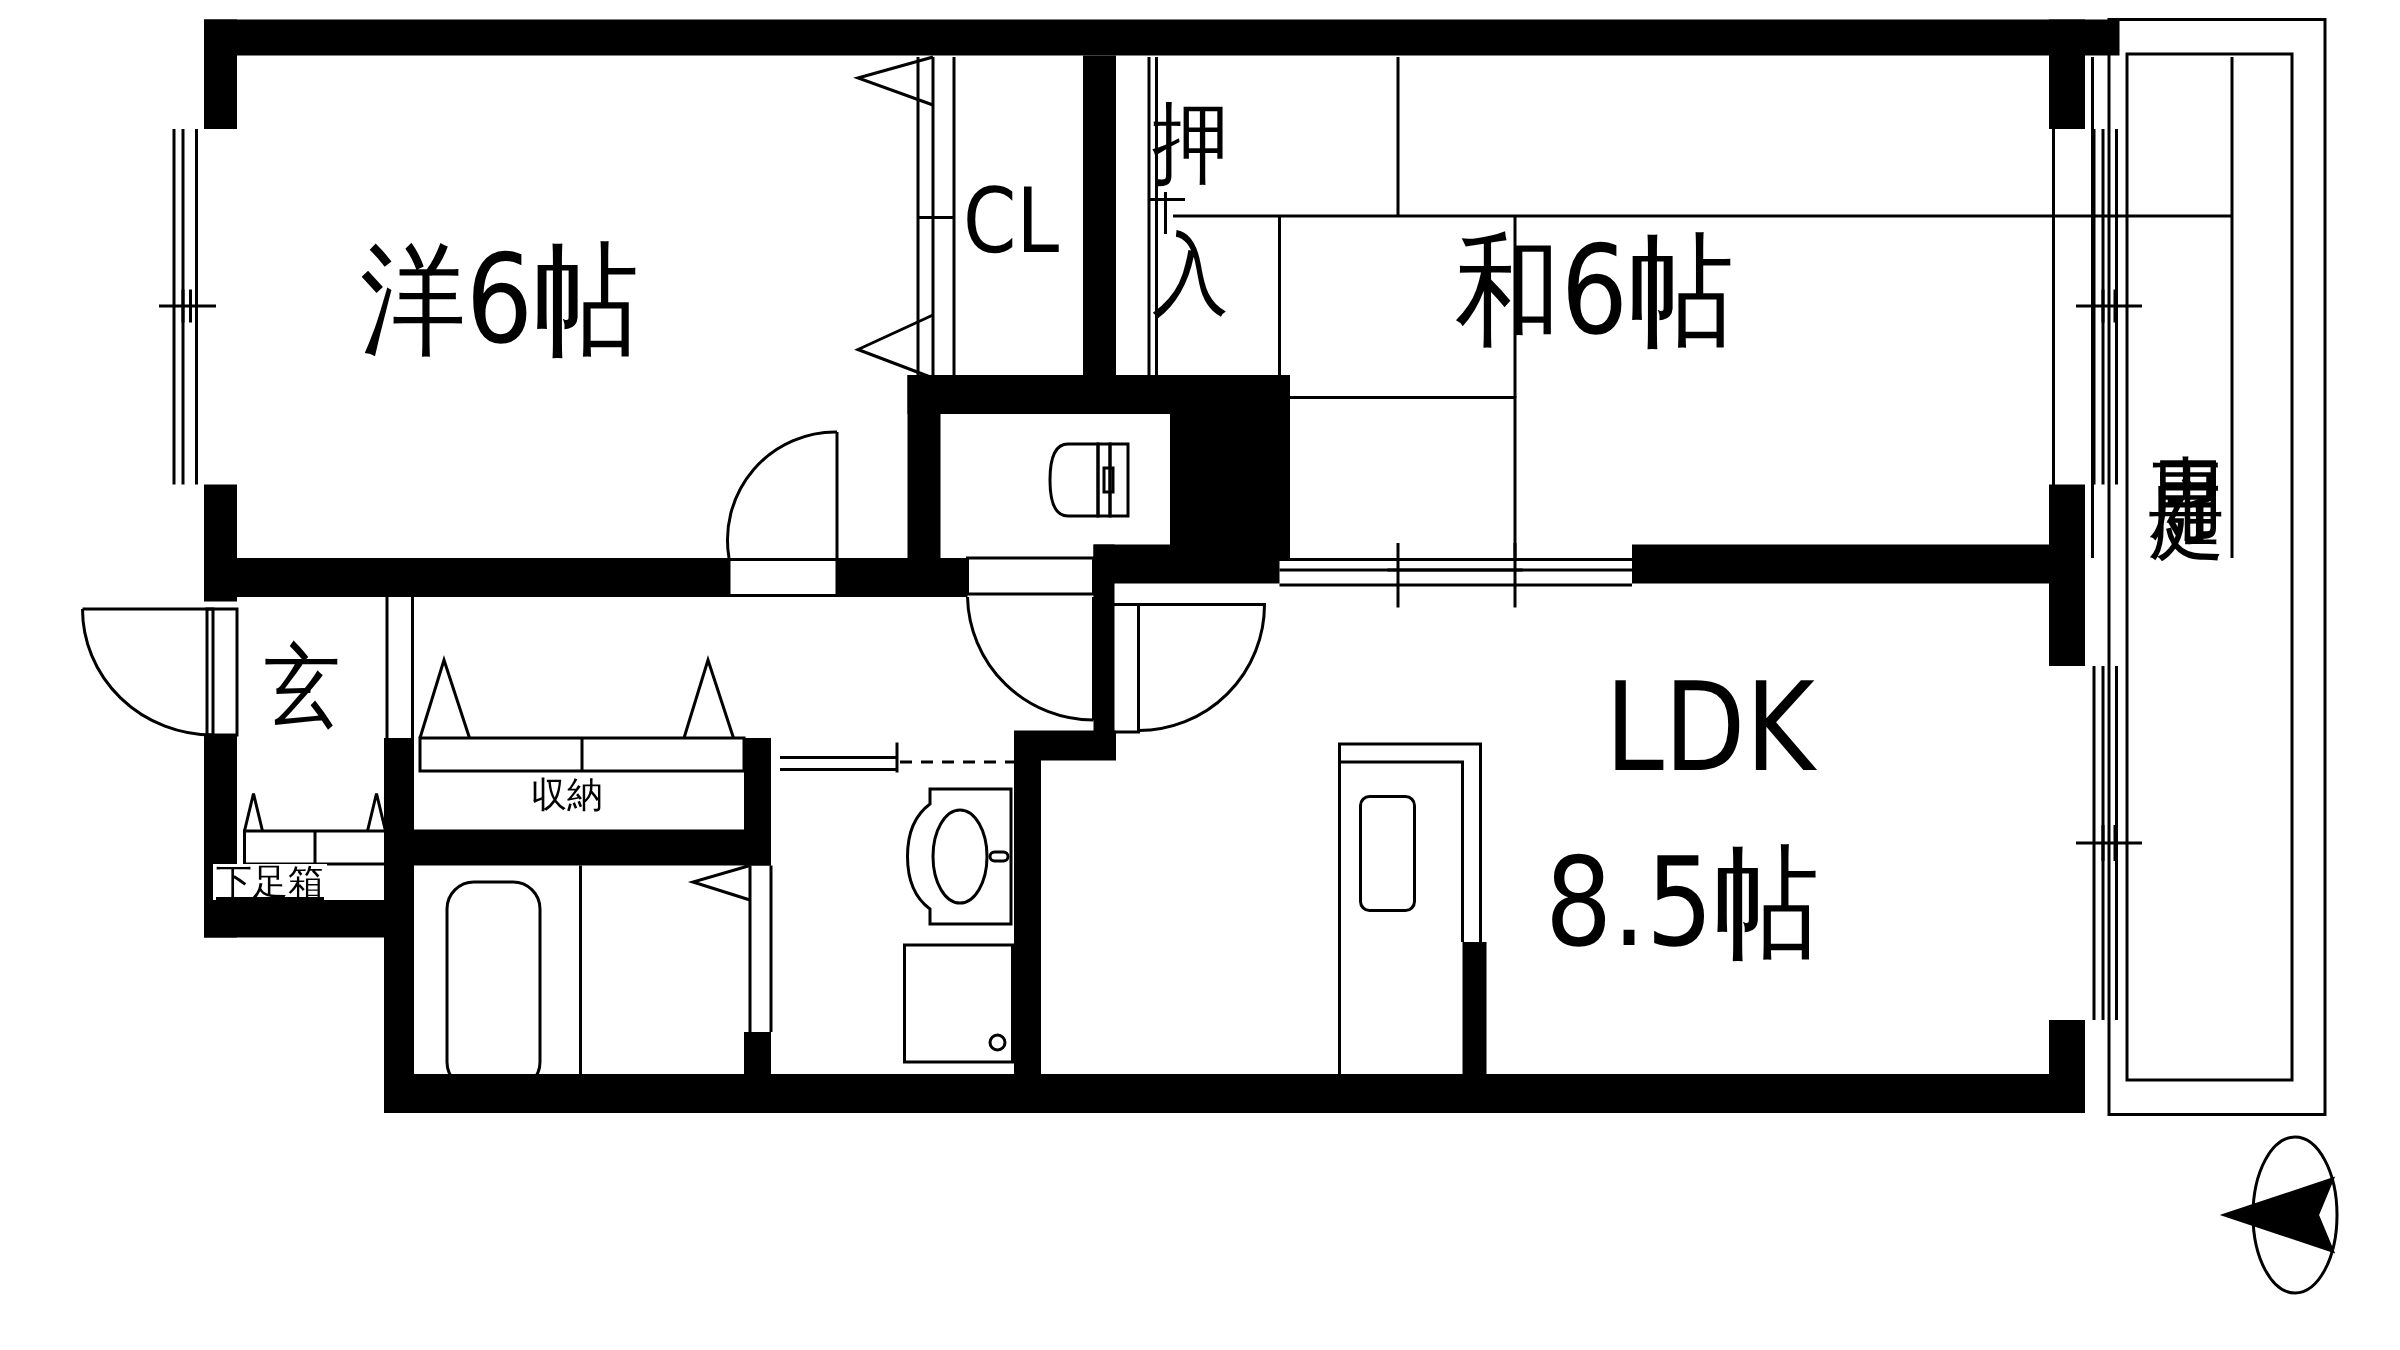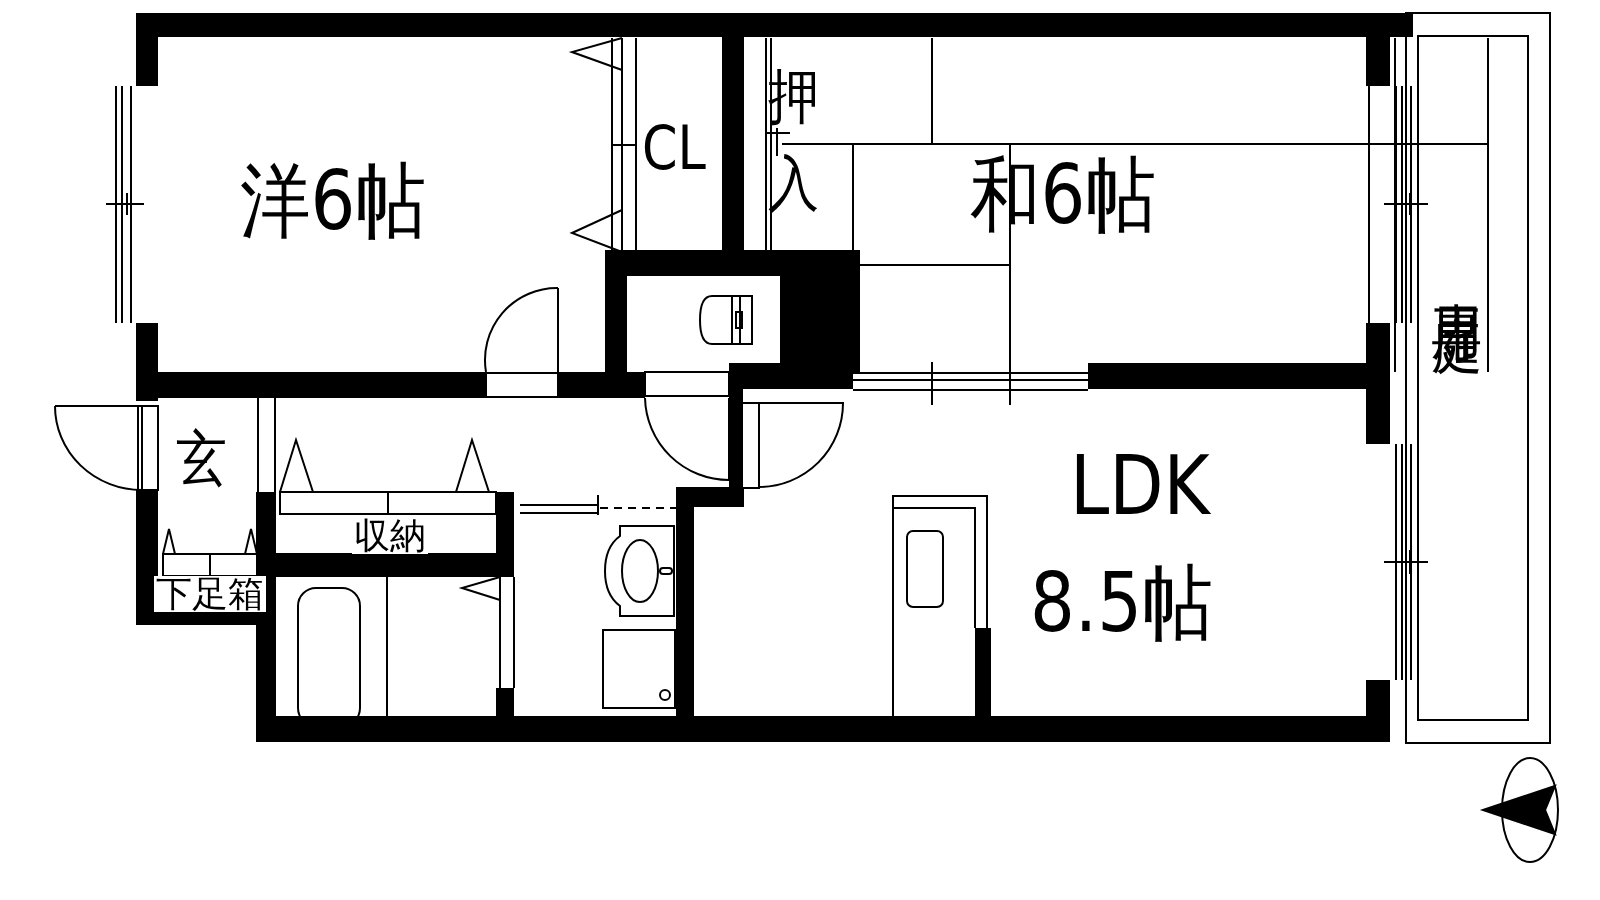--- a/index.html
+++ b/index.html
@@ -3,21 +3,21 @@
 <meta charset="utf-8">
 <style>
   html,body{margin:0;padding:0;background:#fff;}
   body{width:1600px;height:900px;position:relative;overflow:hidden;font-family:"DejaVu Sans","Liberation Sans",sans-serif;}
   #plan{position:absolute;left:0;top:0;width:1600px;height:900px;}
   .w{position:absolute;background:#000;}
   .lbl{position:absolute;color:#000;line-height:1;white-space:nowrap;font-family:"DejaVu Sans","Liberation Sans",sans-serif;}
   .big{font-size:82px;transform:scaleX(0.86);transform-origin:left top;}
   .mid{font-size:60px;transform:scaleX(0.85);transform-origin:left top;}
   .vert{writing-mode:vertical-rl;text-orientation:upright;letter-spacing:6px;}
-  .small{font-size:36px;background:#fff;padding:0 2px;text-align:center;}
+  .small{font-size:24px;background:#fff;padding:0 2px;text-align:center;}
   svg{position:absolute;left:0;top:0;}
 </style>
 </head>
 <body>
 
 <div id="plan">
 
   <svg width="1600" height="900" viewBox="0 0 1600 900" fill="none" stroke="#000" stroke-width="2">
 
     <g>
@@ -209,17 +209,17 @@
 
   <div class="w" style="left:256px;top:716px;width:1134px;height:26px;"></div>
 
   <div class="lbl big" style="left:240px;top:160px;">洋6帖</div>
   <div class="lbl mid" style="left:642px;top:118px;">CL</div>
   <div class="lbl mid" style="left:768px;top:66px;">押</div>
   <div class="lbl mid" style="left:768px;top:153px;">入</div>
   <div class="lbl big" style="left:970px;top:154px;">和6帖</div>
   <div class="lbl mid vert" style="left:1432px;top:254px;">専用庭</div>
   <div class="lbl mid" style="left:176px;top:428px;">玄</div>
-  <div class="lbl small" style="left:154px;top:576px;">下足箱</div>
+  <div class="lbl small" style="left:142px;top:576px;text-decoration:underline;">下足箱</div>
   <div class="lbl small" style="left:352px;top:518px;">収納</div>
   <div class="lbl big" style="left:1070px;top:445px;">LDK</div>
   <div class="lbl big" style="left:1030px;top:562px;">8.5帖</div>
 </div>
 
 </body></html>

